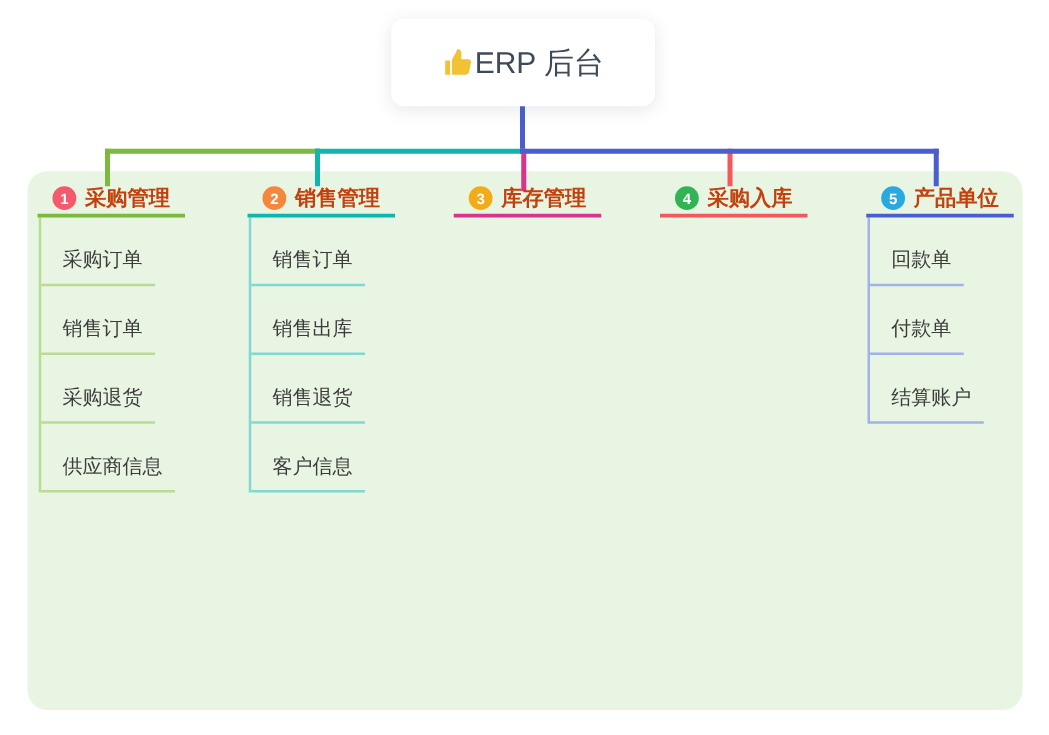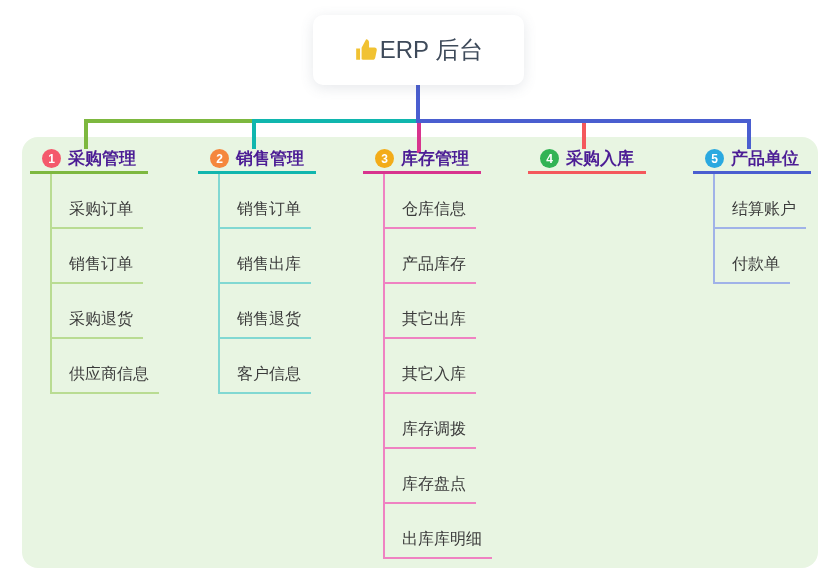--- a/index.html
+++ b/index.html
@@ -27,24 +27,24 @@
     border-bottom:3px solid var(--c);padding-left:12px;box-sizing:border-box;
     cursor:default;
   }
   .badge{
     width:19px;height:19px;border-radius:50%;background:var(--badge);
     color:#ffffff;font-size:12px;font-weight:bold;
     display:inline-flex;align-items:center;justify-content:center;
     margin-right:7px;flex:0 0 auto;line-height:1;
   }
   .branch-label{
-    font-size:17px;font-weight:600;color:#4c1d95;white-space:nowrap;line-height:1;
+    font-size:17px;font-weight:600;color:#c2410c;white-space:nowrap;line-height:1;
     padding-right:8px;
   }
-  .children{margin-left:20px;border-left:2px solid var(--lc);}
+  .children{margin-left:1px;border-left:2px solid var(--lc);}
   .child{
     height:55px;display:flex;align-items:flex-end;width:fit-content;
     border-bottom:2px solid var(--lc);box-sizing:border-box;
   }
   .child-label{
     font-size:16px;color:#3c3c3c;white-space:nowrap;line-height:1;
     padding:0 10px 10px 17px;
   }
 </style>
 </head>
@@ -121,68 +121,42 @@
     <span class="child-label">客户信息</span>
   </div>
 </div>
   </div>
 
   <div class="branch" style="left: 363px; --c: #d8348e; --lc: #ef82c2;">
     <div class="branch-header">
       <span class="badge" style="--badge: #f3ac18; background: rgb(243, 172, 24);">3</span>
       <span class="branch-label">库存管理</span>
     </div>
-    <div class="children">
-  <div class="child">
-    <span class="child-label">仓库信息</span>
-  </div>
-
-  <div class="child">
-    <span class="child-label">产品库存</span>
-  </div>
-
-  <div class="child">
-    <span class="child-label">其它出库</span>
-  </div>
-
-  <div class="child">
-    <span class="child-label">其它入库</span>
-  </div>
-
-  <div class="child">
-    <span class="child-label">库存调拨</span>
-  </div>
-
-  <div class="child">
-    <span class="child-label">库存盘点</span>
-  </div>
-
-  <div class="child">
-    <span class="child-label">出库库明细</span>
-  </div>
-</div>
   </div>
 
   <div class="branch" style="left: 528px; --c: #f4585c; --lc: #f89c9c;">
     <div class="branch-header">
       <span class="badge" style="--badge: #32b355; background: rgb(50, 179, 85);">4</span>
       <span class="branch-label">采购入库</span>
     </div>
   </div>
 
   <div class="branch" style="left: 693px; --c: #4a5ed0; --lc: #a0b2e8;">
     <div class="branch-header">
       <span class="badge" style="--badge: #2aa9e0; background: rgb(42, 169, 224);">5</span>
       <span class="branch-label">产品单位</span>
     </div>
     <div class="children">
-
   <div class="child">
-    <span class="child-label">结算账户</span>
+    <span class="child-label">回款单</span>
   </div>
 
   <div class="child">
     <span class="child-label">付款单</span>
+  </div>
+
+  <div class="child">
+    <span class="child-label">结算账户</span>
   </div>
 </div>
   </div>
 </div>
 </div>
 
 </body></html>

